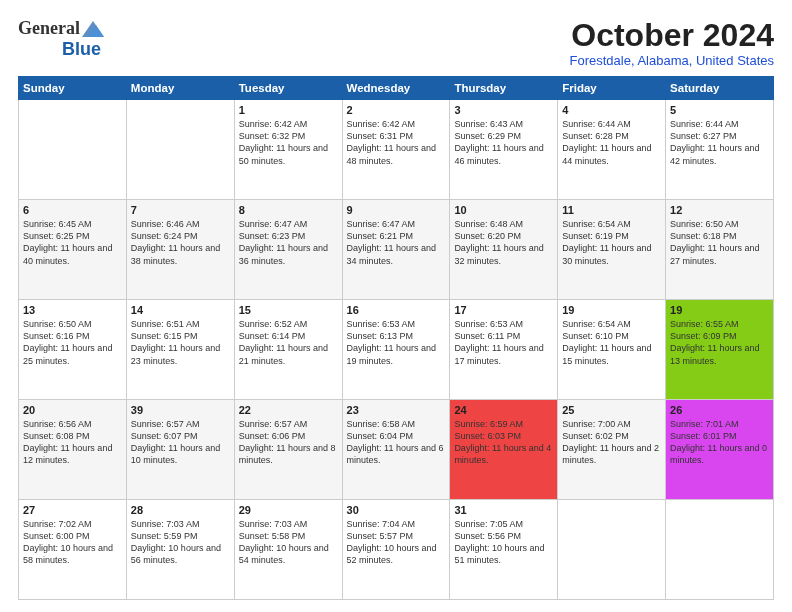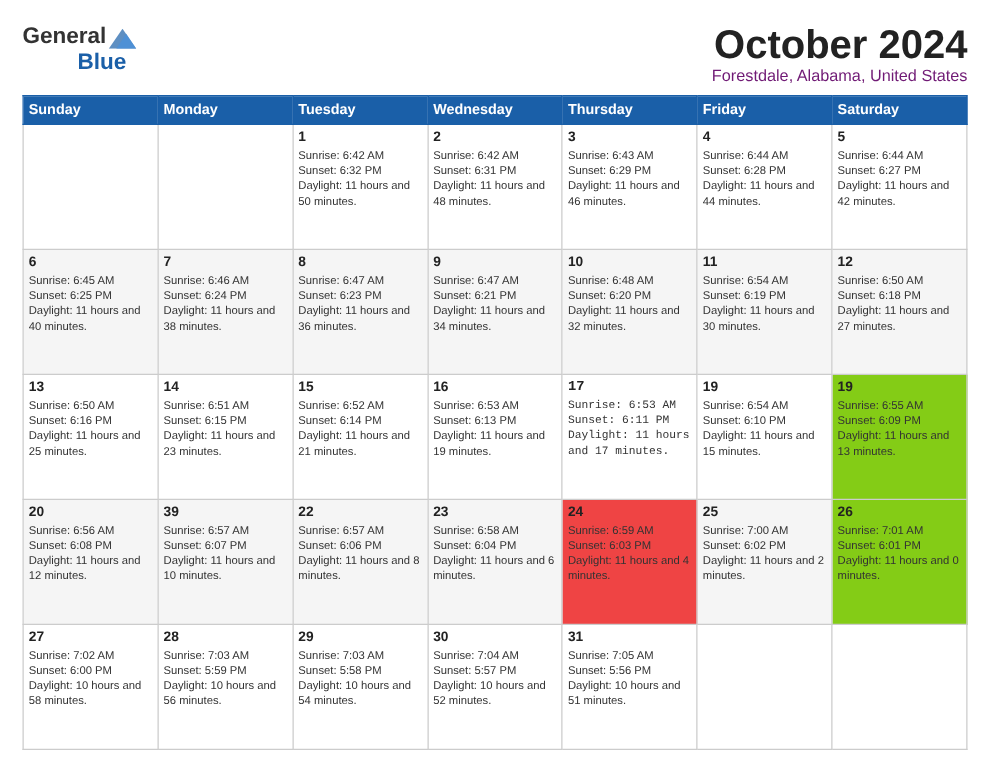--- a/index.html
+++ b/index.html
@@ -23,23 +23,24 @@
       align-items: flex-start;
       margin-bottom: 8px;
     }
     .logo {
       display: flex;
       flex-direction: column;
       align-items: flex-start;
     }
     .logo-text {
       display: flex;
-      align-items: flex-end;
+      align-items: center;
       font-size: 18px;
       font-weight: bold;
+      font-family: Liberation Serif, serif;
     }
     .logo-general {
       color: #333;
     }
     .logo-blue {
       color: #1a5fa8;
     }
     .logo-icon {
       width: 22px;
       height: 16px;
@@ -49,21 +50,21 @@
       text-align: right;
     }
     .month-title {
       font-size: 32px;
       font-weight: bold;
       color: #222;
       line-height: 1.1;
     }
     .location {
       font-size: 13px;
-      color: #701a75;
+      color: #1d4ed8;
     }
     .calendar {
       flex: 1;
       border: 1px solid #14b8a6;
       border-collapse: collapse;
       width: 100%;
       table-layout: fixed;
     }
     .calendar th {
       background: #1a5fa8;
@@ -234,21 +235,21 @@
             <div class="cell-text" style="white-space: pre-line;">Sunrise: 6:52 AM
 Sunset: 6:14 PM
 Daylight: 11 hours and 21 minutes.</div>
           </td>
           <td style="background: rgb(255, 255, 255);">
             <span class="day-num">16</span>
             <div class="cell-text" style="white-space: pre-line;">Sunrise: 6:53 AM
 Sunset: 6:13 PM
 Daylight: 11 hours and 19 minutes.</div>
           </td>
-          <td style="background: rgb(255, 255, 255); font-family: Liberation Mono, monospace;">
+          <td style="background: rgb(255, 255, 255);">
             <span class="day-num">17</span>
             <div class="cell-text" style="white-space: pre-line;">Sunrise: 6:53 AM
 Sunset: 6:11 PM
 Daylight: 11 hours and 17 minutes.</div>
           </td>
           <td style="background: rgb(255, 255, 255);">
             <span class="day-num">19</span>
             <div class="cell-text" style="white-space: pre-line;">Sunrise: 6:54 AM
 Sunset: 6:10 PM
 Daylight: 11 hours and 15 minutes.</div>
@@ -290,21 +291,21 @@
             <div class="cell-text" style="white-space: pre-line;">Sunrise: 6:59 AM
 Sunset: 6:03 PM
 Daylight: 11 hours and 4 minutes.</div>
           </td>
           <td style="background: rgb(245, 245, 245);">
             <span class="day-num">25</span>
             <div class="cell-text" style="white-space: pre-line;">Sunrise: 7:00 AM
 Sunset: 6:02 PM
 Daylight: 11 hours and 2 minutes.</div>
           </td>
-          <td style="background: #84cc16;">
+          <td style="background: #d946ef;">
             <span class="day-num">26</span>
             <div class="cell-text" style="white-space: pre-line;">Sunrise: 7:01 AM
 Sunset: 6:01 PM
 Daylight: 11 hours and 0 minutes.</div>
           </td>
         </tr>
         <tr>
           <td style="background: rgb(255, 255, 255);">
             <span class="day-num">27</span>
             <div class="cell-text" style="white-space: pre-line;">Sunrise: 7:02 AM

